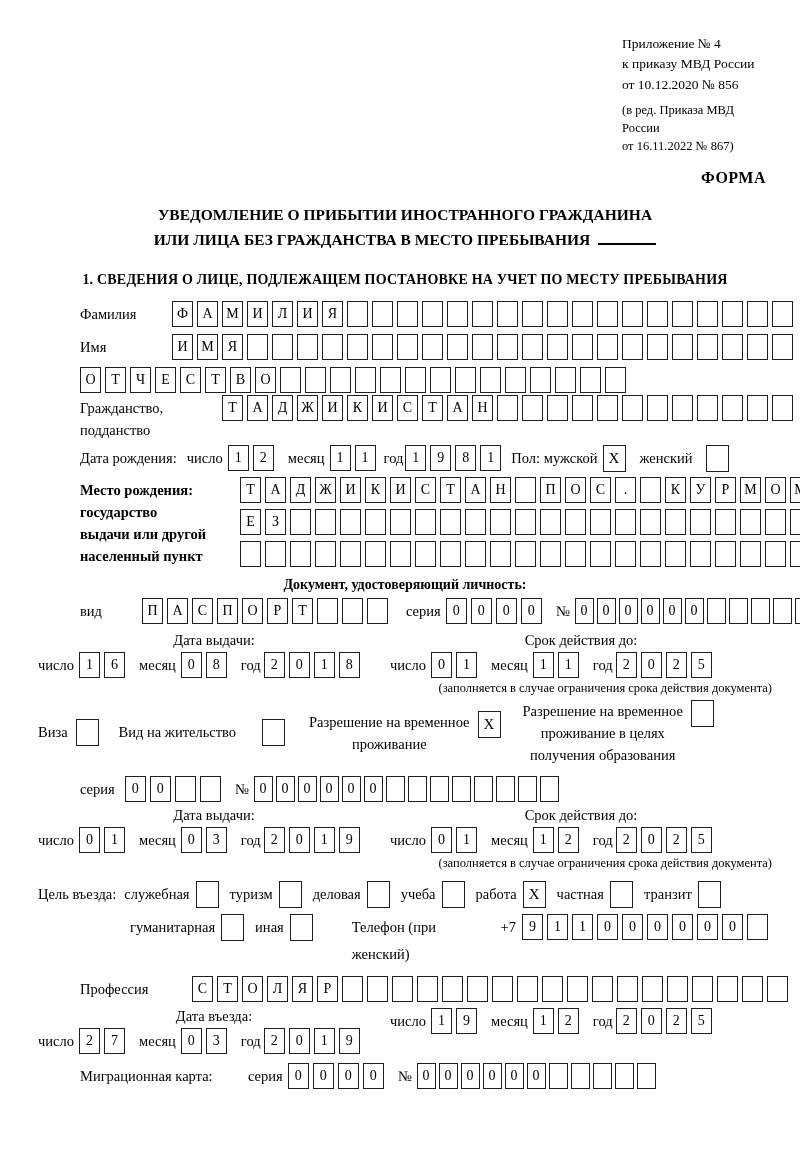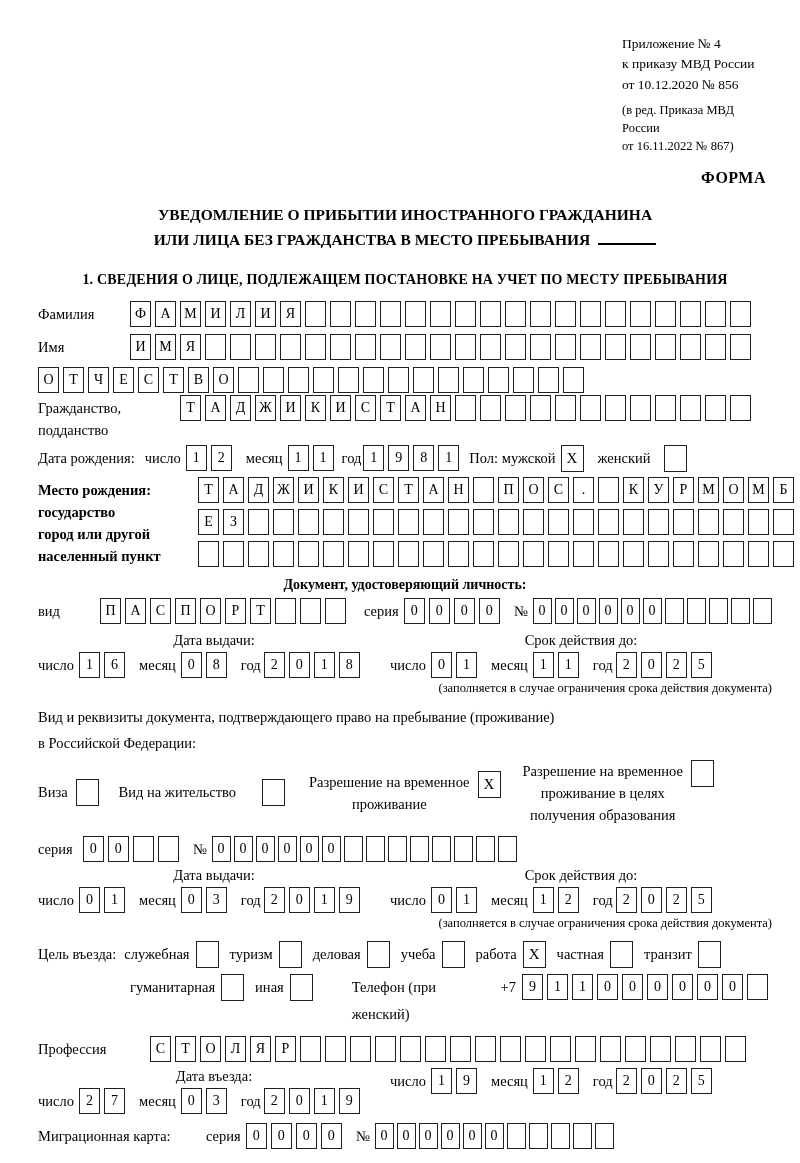--- a/index.html
+++ b/index.html
@@ -10,21 +10,21 @@
   .head-block{margin-left:584px;font-size:13.5px;line-height:1.5;}
   .head-block .amend{margin-top:6px;font-size:12.5px;line-height:1.45;}
   .forma{margin-top:14px;text-align:right;padding-right:6px;font-weight:bold;font-size:16px;letter-spacing:.5px;}
 
   
   .title{margin-top:16px;text-align:center;font-weight:bold;font-size:15.5px;line-height:1.55;}
   .title-blank{display:inline-block;width:58px;border-bottom:2px solid #000;height:1em;vertical-align:baseline;margin-left:8px;}
   .sec-head{margin-top:20px;text-align:center;font-weight:bold;font-size:14px;letter-spacing:.2px;}
 
   
-  .f-row{display:flex;align-items:flex-start;margin-top:7px;}
+  .f-row{display:flex;align-items:flex-start;margin-top:7px;margin-left:42px;}
   .lbl{font-size:14.5px;line-height:22px;padding-top:2px;flex:0 0 auto;}
   .lbl-block{font-size:14.5px;line-height:22px;padding-top:2px;flex:0 0 auto;}
   .cells{display:inline-flex;flex:0 0 auto;}
   .cell{display:inline-flex;align-items:center;justify-content:center;width:21px;height:26px;
         box-sizing:border-box;border:1.6px solid #1f1f1f;margin-right:4px;font-size:14px;background:#fff;}
   .tight .cell{width:19px;margin-right:3px;}
   .chk{display:inline-flex;align-items:center;justify-content:center;width:23px;height:27px;
        box-sizing:border-box;border:1.6px solid #1f1f1f;font-size:15px;background:#fff;flex:0 0 auto;}
   .w60{width:62px;} .w92{width:92px;} .w142{width:142px;} .w160{width:160px;font-weight:bold;} .w165{width:165px;} .w112{width:112px;}
 
@@ -220,21 +220,21 @@
     <span class="inline-lbl" style="margin-left:6px;">Пол: мужской</span>
     <span class="chk">X</span>
     <span class="inline-lbl" style="margin-left:14px;">женский</span>
     <span class="chk" style="margin-left:8px;"></span>
   </div>
 
   <div class="f-row" style="margin-top:5px;">
     <span class="lbl-block w160">
       <div>Место рождения:</div>
       <div>государство</div>
-      <div>город или другой</div>
+      <div>выдачи или другой</div>
       <div>населенный пункт</div>
     </span>
     <span class="mcol">
       <span class="mrow">
           <span class="cells">
             <span class="cell">Т</span>
             <span class="cell">А</span>
             <span class="cell">Д</span>
             <span class="cell">Ж</span>
             <span class="cell">И</span>
@@ -398,24 +398,20 @@
             <span class="cell">2</span>
             <span class="cell">0</span>
             <span class="cell">2</span>
             <span class="cell">5</span>
           </span>
       </div>
     </div>
   </div>
   <div class="dnote">(заполняется в случае ограничения срока действия документа)</div>
 
-  <div class="intro">
-    <div>Вид и реквизиты документа, подтверждающего право на пребывание (проживание)</div>
-    <div>в Российской Федерации:</div>
-  </div>
 
   <div class="permit-row">
     <span class="opt">
       <span class="olabel">Виза</span>
       <span class="chk"></span>
     </span>
     <span class="opt" style="margin-left:20px;">
       <span class="olabel">Вид на жительство</span>
       <span class="chk" style="margin-left:18px;"></span>
     </span>

